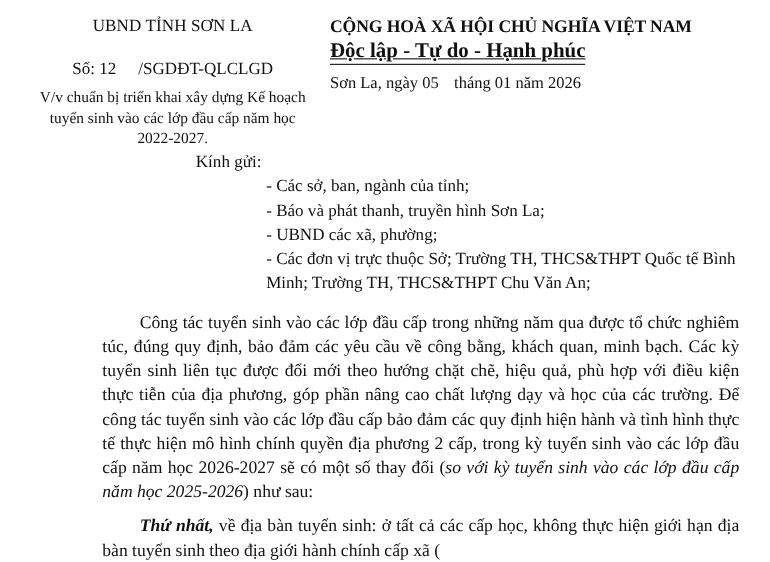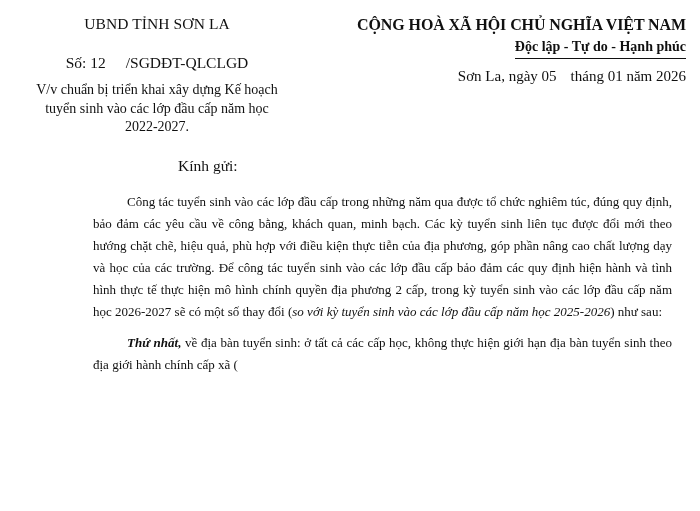--- a/index.html
+++ b/index.html
@@ -33,21 +33,21 @@
   }
   .hdr-left {
     width: 300px;
     flex: 0 0 300px;
     text-align: center;
     padding-left: 14px;
     box-sizing: border-box;
   }
   .hdr-right {
     flex: 1 1 auto;
-    text-align: right;
+    text-align: left;
     padding-right: 14px;
     box-sizing: border-box;
   }
 
   .org-line {
     font-size: 15.5px;
     line-height: 20px;
     letter-spacing: .1px;
     white-space: nowrap;
   }
@@ -91,45 +91,45 @@
     line-height: 21px;
     font-weight: bold;
     letter-spacing: -.1px;
     white-space: nowrap;
   }
   .motto-wrap {
     display: inline-block;
     margin-top: 1px;
   }
   .motto-line {
-    font-size: 14px;
+    font-size: 19px;
     line-height: 21px;
     font-weight: bold;
     white-space: nowrap;
+    text-decoration: underline;
   }
   .rule-under-motto {
     display: block;
     height: 1.4px;
     background: #101010;
     margin-top: 1px;
   }
   .dateline {
     font-size: 15px;
     line-height: 21px;
     margin-top: 7px;
     white-space: nowrap;
   }
   .dateline .gap {
     display: inline-block;
     width: 14px;
   }
 
   
   .recipients {
-    margin-top: 18px;
     padding-left: 178px;
     padding-right: 28px;
   }
   .kinh-gui {
     font-size: 15.5px;
     line-height: 22px;
   }
   .recip-list {
     padding-left: 64px;
   }
@@ -139,21 +139,21 @@
     text-indent: 0;
   }
 
   
   .body-text {
     margin-top: 14px;
     padding-left: 93px;
     padding-right: 28px;
   }
   .para {
-    font-size: 13px;
+    font-size: 16px;
     line-height: 22.1px;
     text-align: justify;
     text-indent: 34px;
     margin: 0;
     hyphens: none;
   }
   .para + .para {
     margin-top: 9px;
   }
   .i { font-style: italic; }
@@ -186,20 +186,26 @@
         </span>
       </div>
       <div class="dateline">
         <span>Sơn La, ngày 05</span><span class="gap"></span><span>tháng 01 năm 2026</span>
       </div>
     </div>
   </div>
 
   <div class="recipients">
     <div class="kinh-gui">Kính gửi:</div>
+    <div class="recip-list">
+      <div class="recip-item">- Các sở, ban, ngành của tỉnh;</div>
+      <div class="recip-item">- Báo và phát thanh, truyền hình Sơn La;</div>
+      <div class="recip-item">- UBND các xã, phường;</div>
+      <div class="recip-item">- Các đơn vị trực thuộc Sở; Trường TH, THCS&amp;THPT Quốc tế Bình Minh; Trường TH, THCS&amp;THPT Chu Văn An;</div>
+    </div>
   </div>
 
   <div class="body-text">
 
     <p class="para"><span>Công tác tuyển sinh vào các lớp đầu cấp trong những năm qua được tổ chức nghiêm túc, đúng quy định, bảo đảm các yêu cầu về công bằng, khách quan, minh bạch. Các kỳ tuyển sinh liên tục được đổi mới theo hướng chặt chẽ, hiệu quả, phù hợp với điều kiện thực tiễn của địa phương, góp phần nâng cao chất lượng dạy và học của các trường. Để công tác tuyển sinh vào các lớp đầu cấp bảo đảm các quy định hiện hành và tình hình thực tế thực hiện mô hình chính quyền địa phương 2 cấp, trong kỳ tuyển sinh vào các lớp đầu cấp năm học 2026-2027 sẽ có một số thay đổi (</span><span class="i">so với kỳ tuyển sinh vào các lớp đầu cấp năm học 2025-2026</span><span>) như sau:</span></p>
 
     <p class="para"><span class="bi">Thứ nhất,</span><span> về địa bàn tuyển sinh: ở tất cả các cấp học, không thực hiện giới hạn địa bàn tuyển sinh theo địa giới hành chính cấp xã (</span></p>
 
   </div>
 

